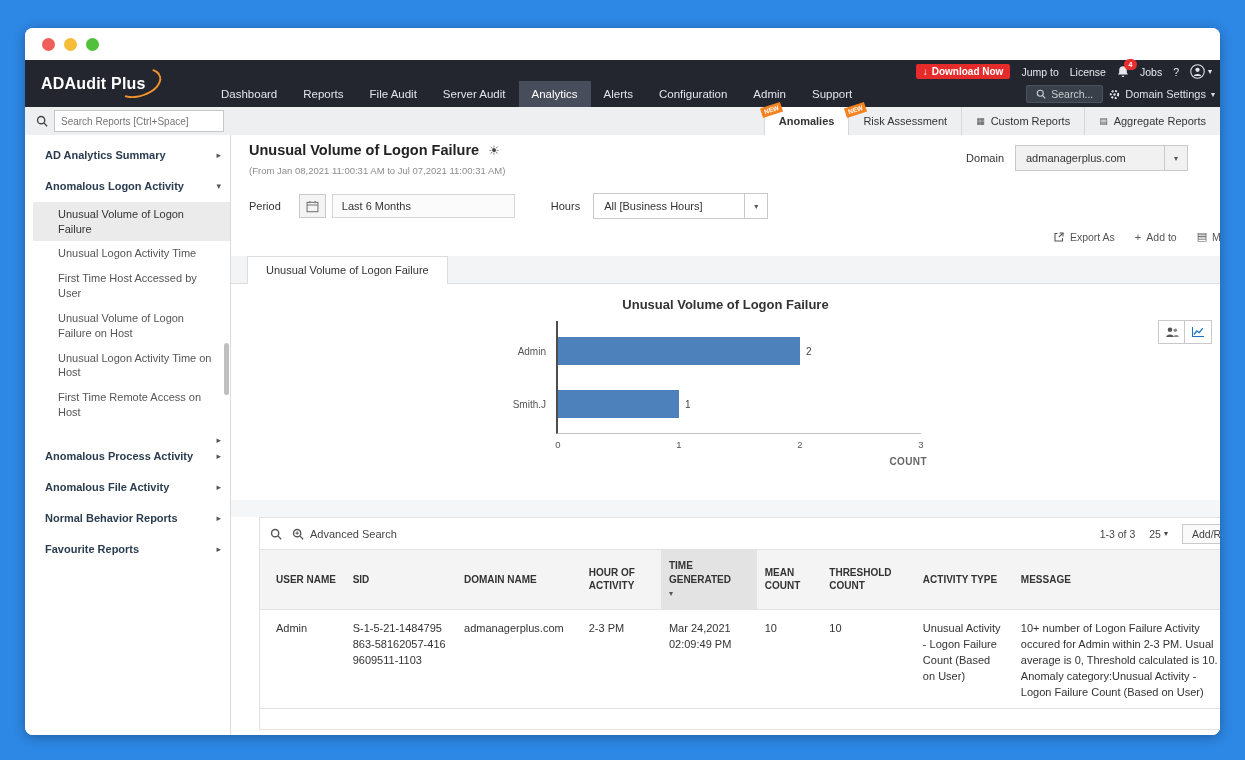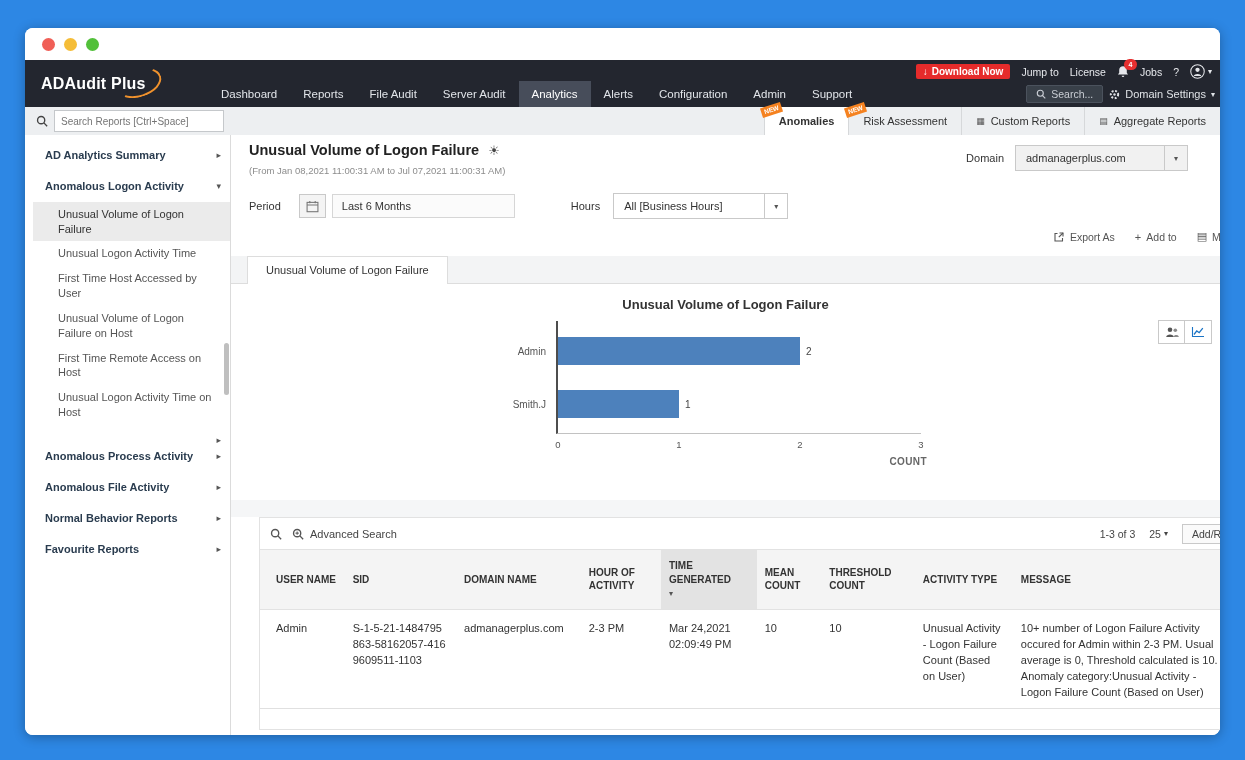--- a/index.html
+++ b/index.html
@@ -66,21 +66,21 @@
   .select .sel-value{display:flex;align-items:center;padding:0 10px;font-size:11px;color:#333;}
   .select .sel-caret{display:flex;align-items:center;justify-content:center;width:22px;
         border-left:1px solid #c9c9c9;font-size:8px;color:#555;}
   .domain-box .sel-value{min-width:128px;}
   
   .filter-row{position:absolute;left:18px;top:58px;height:26px;display:flex;align-items:center;font-size:11px;color:#333;}
   .cal-btn{width:27px;height:24px;margin-left:18px;border:1px solid #c9c9c9;background:#f4f4f4;
         display:flex;align-items:center;justify-content:center;cursor:pointer;box-sizing:border-box;}
   .period-input{margin-left:6px;width:183px;height:24px;border:1px solid #d6d6d6;background:#fbfbfb;
         font-size:11px;color:#333;padding:0 9px;outline:none;font-family:inherit;box-sizing:border-box;}
-  .hours-label{margin-left:56px;}
+  .hours-label{margin-left:36px;}
   .hours-select{margin-left:13px;background:#fff;}
   .hours-select .sel-value{min-width:130px;}
   
   .action-row{position:absolute;top:95px;left:0;width:1005px;display:flex;justify-content:flex-end;
         align-items:center;gap:20px;font-size:10.5px;color:#555;}
   .action-item{display:flex;align-items:center;gap:5px;cursor:pointer;white-space:nowrap;}
   .action-item .glyph{font-size:11px;}
   
   .tabstrip{position:absolute;top:121px;left:0;right:0;height:27px;background:#f3f4f5;border-bottom:1px solid #ddd;}
   .rtab{position:absolute;left:16px;top:0;height:28px;line-height:27px;background:#fff;border:1px solid #ddd;
@@ -231,22 +231,22 @@
           <span class="arrow">▸</span>
         </div>
         <div class="tree-section">
           <span>Anomalous Logon Activity</span>
           <span class="arrow">▾</span>
         </div>
         <div class="tree-child selected">Unusual Volume of Logon Failure</div>
         <div class="tree-child">Unusual Logon Activity Time</div>
         <div class="tree-child">First Time Host Accessed by User</div>
         <div class="tree-child">Unusual Volume of Logon Failure on Host</div>
+        <div class="tree-child">Unusual Logon Activity Time on Host</div>
         <div class="tree-child">First Time Remote Access on Host</div>
-        <div class="tree-child">Unusual Logon Activity Time on Host</div>
         <div class="tree-section">
           <span class="arrow">▸</span>
         </div>
         <div class="tree-section">
           <span>Anomalous Process Activity</span>
           <span class="arrow">▸</span>
         </div>
         <div class="tree-section">
           <span>Anomalous File Activity</span>
           <span class="arrow">▸</span>

